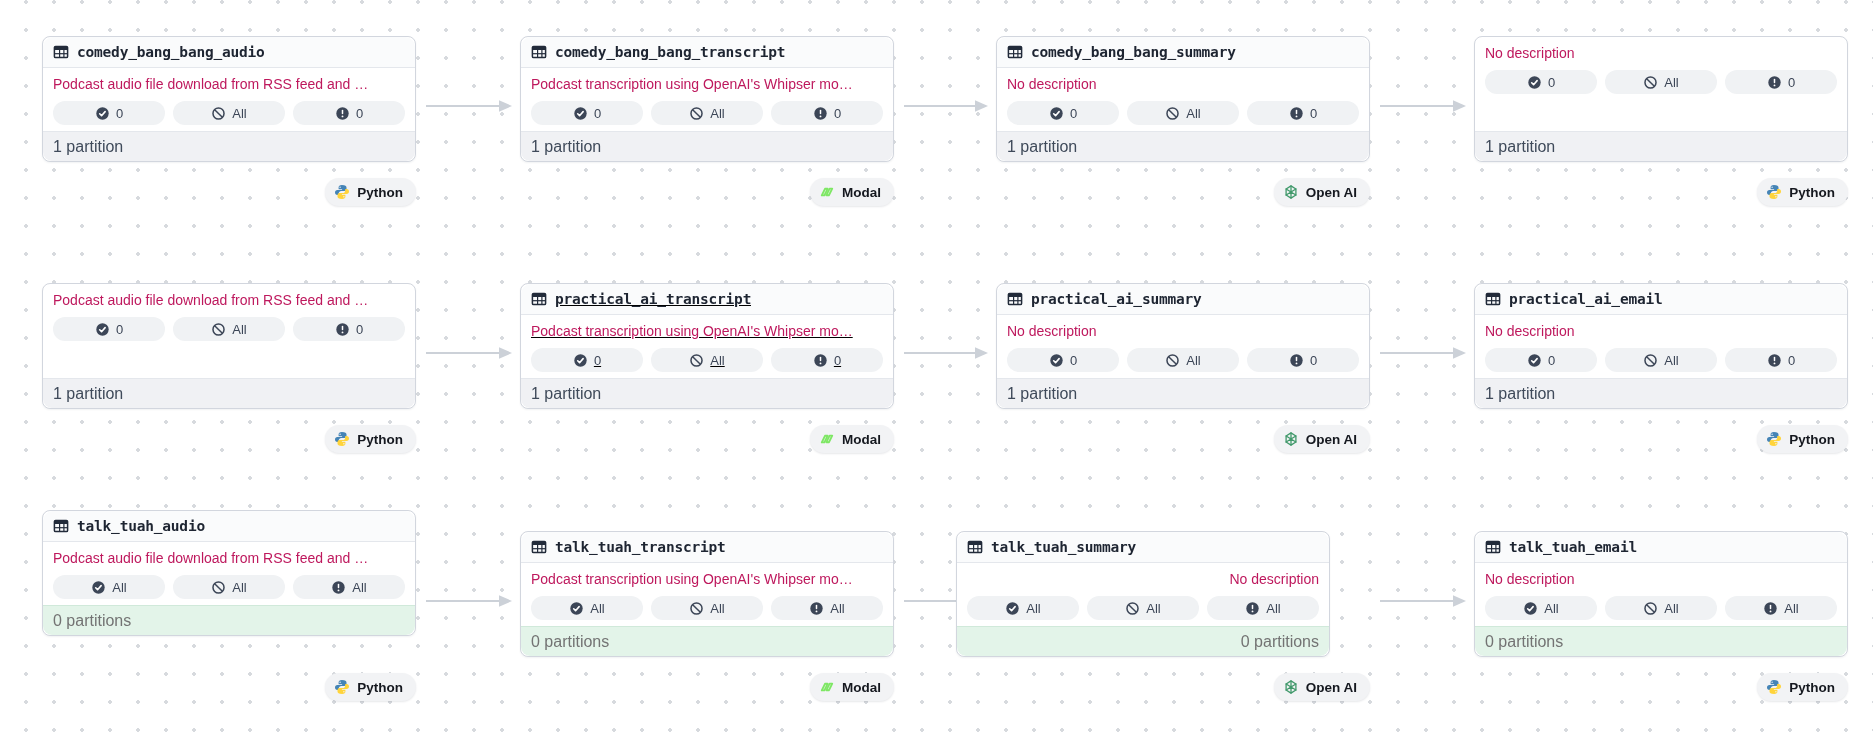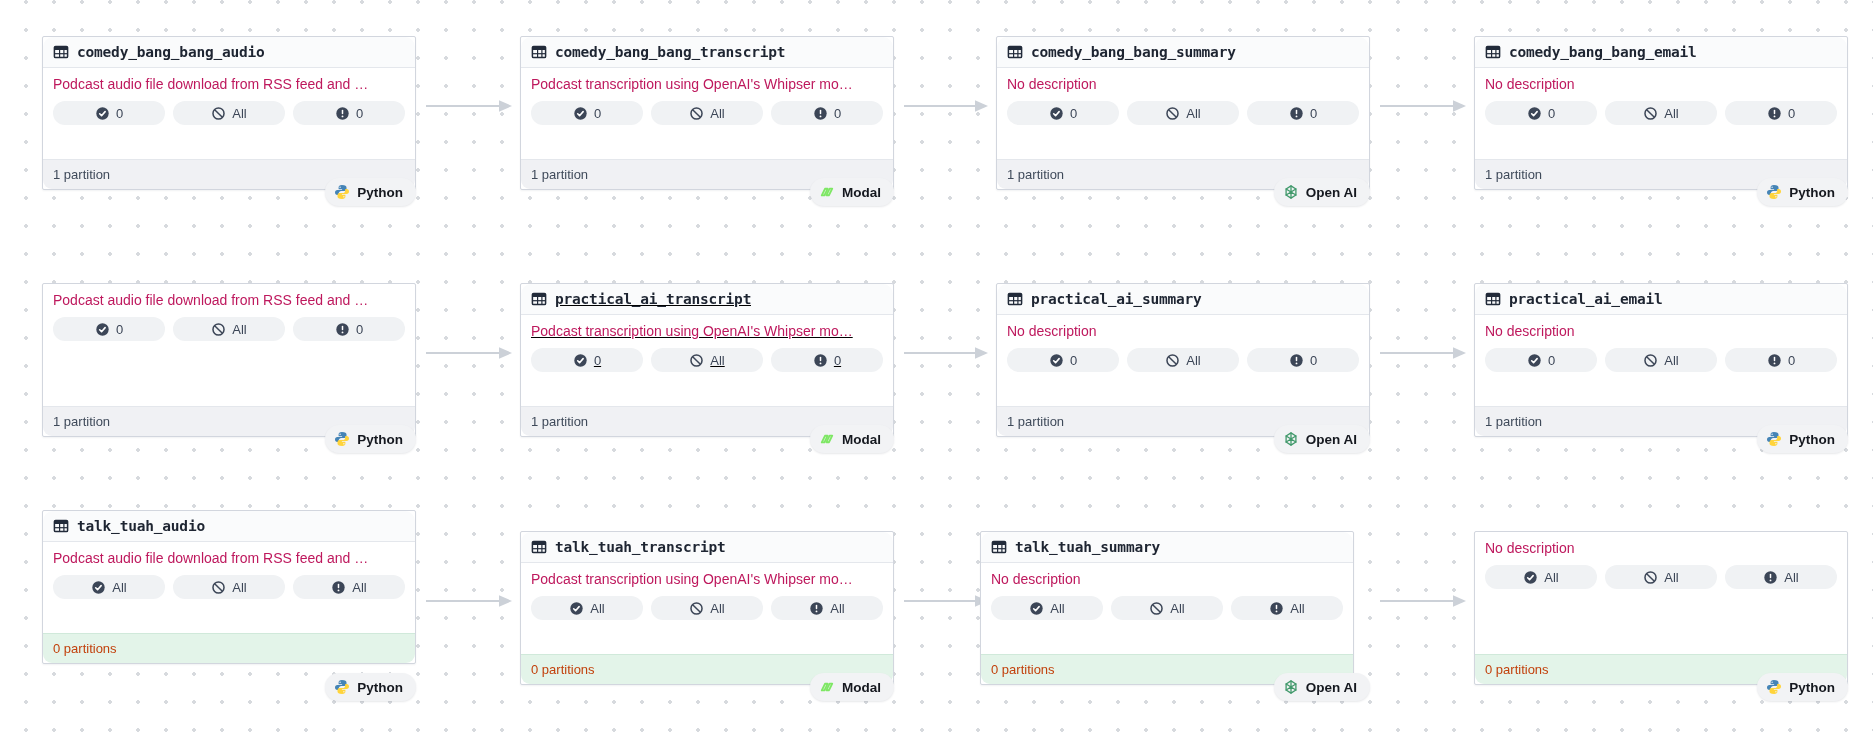--- a/index.html
+++ b/index.html
@@ -13,24 +13,24 @@
     overflow: hidden;
     background-color: #ffffff;
     background-image: radial-gradient(circle, #d7dade 1.6px, transparent 1.7px);
     background-size: 28px 28px;
     background-position: 12px 16px;
   }
 
   .asset-card {
     position: absolute;
     width: 374px;
-    height: 154px;
+    height: 126px;
     background: #ffffff;
     border: 1px solid #d2d6de;
-    border-radius: 2px;
+    border-radius: 8px;
     box-shadow: 0 1px 2px rgba(20, 30, 50, 0.06);
     cursor: pointer;
   }
   .asset-card .hdr {
     display: flex;
     align-items: center;
     gap: 8px;
     height: 31px;
     padding: 0 10px;
     background: #fafbfc;
@@ -71,30 +71,30 @@
     color: #3c4657;
     cursor: pointer;
   }
   .badge svg { display: block; color: #3c4657; }
   .ftr {
     position: absolute;
     left: 0; right: 0; bottom: 0;
     height: 30px;
     line-height: 29px;
     padding: 0 10px;
-    font-size: 13px;
+    font-size: 16px;
     color: #3f4a5a;
     background: #f0f1f4;
     border-top: 1px solid #e4e7ec;
     border-radius: 0 0 9px 9px;
   }
   .asset-card.success .ftr {
     background: #e3f4e9;
     border-top-color: #d0e9da;
-    color: #c2410c;
+    color: #737373;
   }
 
   .kind-tag {
     position: absolute;
     height: 28px;
     display: inline-flex;
     align-items: center;
     gap: 7px;
     padding: 0 13px 0 9px;
     background: #f2f3f5;
@@ -273,32 +273,20 @@
       <path d="M8 1.9 V14.1 M3.1 4.95 L12.9 11.05 M12.9 4.95 L3.1 11.05"></path>
     </g>
   </svg>
       <span>Open AI</span>
     </div>
     <svg class="edge" width="86" height="14" style="left: 1380px; top: 99px;">
       <line x1="0" y1="7" x2="74" y2="7"></line>
       <polygon points="73,1.2 86,7 73,12.8"></polygon>
     </svg>
     <div class="asset-card" style="left: 1474px; top: 36px;">
-    <div class="hdr">
-      <span class="tbl-ico">
-        <svg width="16" height="16" viewBox="0 0 16 16">
-          <rect x="1.4" y="2.4" width="13.2" height="11.2" rx="1.2" fill="none" stroke="currentColor" stroke-width="1.5"></rect>
-          <path d="M1.4 3.6c0-.66.54-1.2 1.2-1.2h10.8c.66 0 1.2.54 1.2 1.2v2.3H1.4z" fill="currentColor"></path>
-          <line x1="6.6" y1="5.9" x2="6.6" y2="13.4" stroke="currentColor" stroke-width="1.2"></line>
-          <line x1="10.9" y1="5.9" x2="10.9" y2="13.4" stroke="currentColor" stroke-width="1.2"></line>
-          <line x1="1.6" y1="9.7" x2="14.4" y2="9.7" stroke="currentColor" stroke-width="1.2"></line>
-        </svg>
-      </span>
-      <span class="nm">comedy_bang_bang_email</span>
-    </div>
     <div class="bd">
       <div class="desc">No description</div>
       <div class="badges">
         <span class="badge">
           <svg width="15" height="15" viewBox="0 0 16 16">
               <circle cx="8" cy="8" r="6.6" fill="currentColor"></circle>
               <path d="M5 8.3l2 2 3.8-4.3" fill="none" stroke="#fff" stroke-width="1.7" stroke-linecap="round" stroke-linejoin="round"></path>
             </svg>
           <span class="bval">0</span>
         </span>
@@ -629,21 +617,21 @@
       <path d="M2.8 11.4 L6 4.8 L8.6 4.8 L5.4 11.4 Z"></path>
       <path d="M7.4 11.2 L10.6 4.6 L13.2 4.6 L10 11.2 Z"></path>
     </g>
   </svg>
       <span>Modal</span>
     </div>
     <svg class="edge" width="84" height="14" style="left: 904px; top: 594px;">
       <line x1="0" y1="7" x2="72" y2="7"></line>
       <polygon points="71,1.2 84,7 71,12.8"></polygon>
     </svg>
-    <div class="asset-card success" style="left: 980px; top: 531px;">
+    <div class="asset-card success" style="left: 956px; top: 531px; text-align: right;">
     <div class="hdr">
       <span class="tbl-ico">
         <svg width="16" height="16" viewBox="0 0 16 16">
           <rect x="1.4" y="2.4" width="13.2" height="11.2" rx="1.2" fill="none" stroke="currentColor" stroke-width="1.5"></rect>
           <path d="M1.4 3.6c0-.66.54-1.2 1.2-1.2h10.8c.66 0 1.2.54 1.2 1.2v2.3H1.4z" fill="currentColor"></path>
           <line x1="6.6" y1="5.9" x2="6.6" y2="13.4" stroke="currentColor" stroke-width="1.2"></line>
           <line x1="10.9" y1="5.9" x2="10.9" y2="13.4" stroke="currentColor" stroke-width="1.2"></line>
           <line x1="1.6" y1="9.7" x2="14.4" y2="9.7" stroke="currentColor" stroke-width="1.2"></line>
         </svg>
       </span>
@@ -685,20 +673,32 @@
       <path d="M8 1.9 V14.1 M3.1 4.95 L12.9 11.05 M12.9 4.95 L3.1 11.05"></path>
     </g>
   </svg>
       <span>Open AI</span>
     </div>
     <svg class="edge" width="86" height="14" style="left: 1380px; top: 594px;">
       <line x1="0" y1="7" x2="74" y2="7"></line>
       <polygon points="73,1.2 86,7 73,12.8"></polygon>
     </svg>
     <div class="asset-card success" style="left: 1474px; top: 531px;">
+    <div class="hdr">
+      <span class="tbl-ico">
+        <svg width="16" height="16" viewBox="0 0 16 16">
+          <rect x="1.4" y="2.4" width="13.2" height="11.2" rx="1.2" fill="none" stroke="currentColor" stroke-width="1.5"></rect>
+          <path d="M1.4 3.6c0-.66.54-1.2 1.2-1.2h10.8c.66 0 1.2.54 1.2 1.2v2.3H1.4z" fill="currentColor"></path>
+          <line x1="6.6" y1="5.9" x2="6.6" y2="13.4" stroke="currentColor" stroke-width="1.2"></line>
+          <line x1="10.9" y1="5.9" x2="10.9" y2="13.4" stroke="currentColor" stroke-width="1.2"></line>
+          <line x1="1.6" y1="9.7" x2="14.4" y2="9.7" stroke="currentColor" stroke-width="1.2"></line>
+        </svg>
+      </span>
+      <span class="nm">talk_tuah_email</span>
+    </div>
     <div class="bd">
       <div class="desc">No description</div>
       <div class="badges">
         <span class="badge">
           <svg width="15" height="15" viewBox="0 0 16 16">
               <circle cx="8" cy="8" r="6.6" fill="currentColor"></circle>
               <path d="M5 8.3l2 2 3.8-4.3" fill="none" stroke="#fff" stroke-width="1.7" stroke-linecap="round" stroke-linejoin="round"></path>
             </svg>
           <span class="bval">All</span>
         </span>

